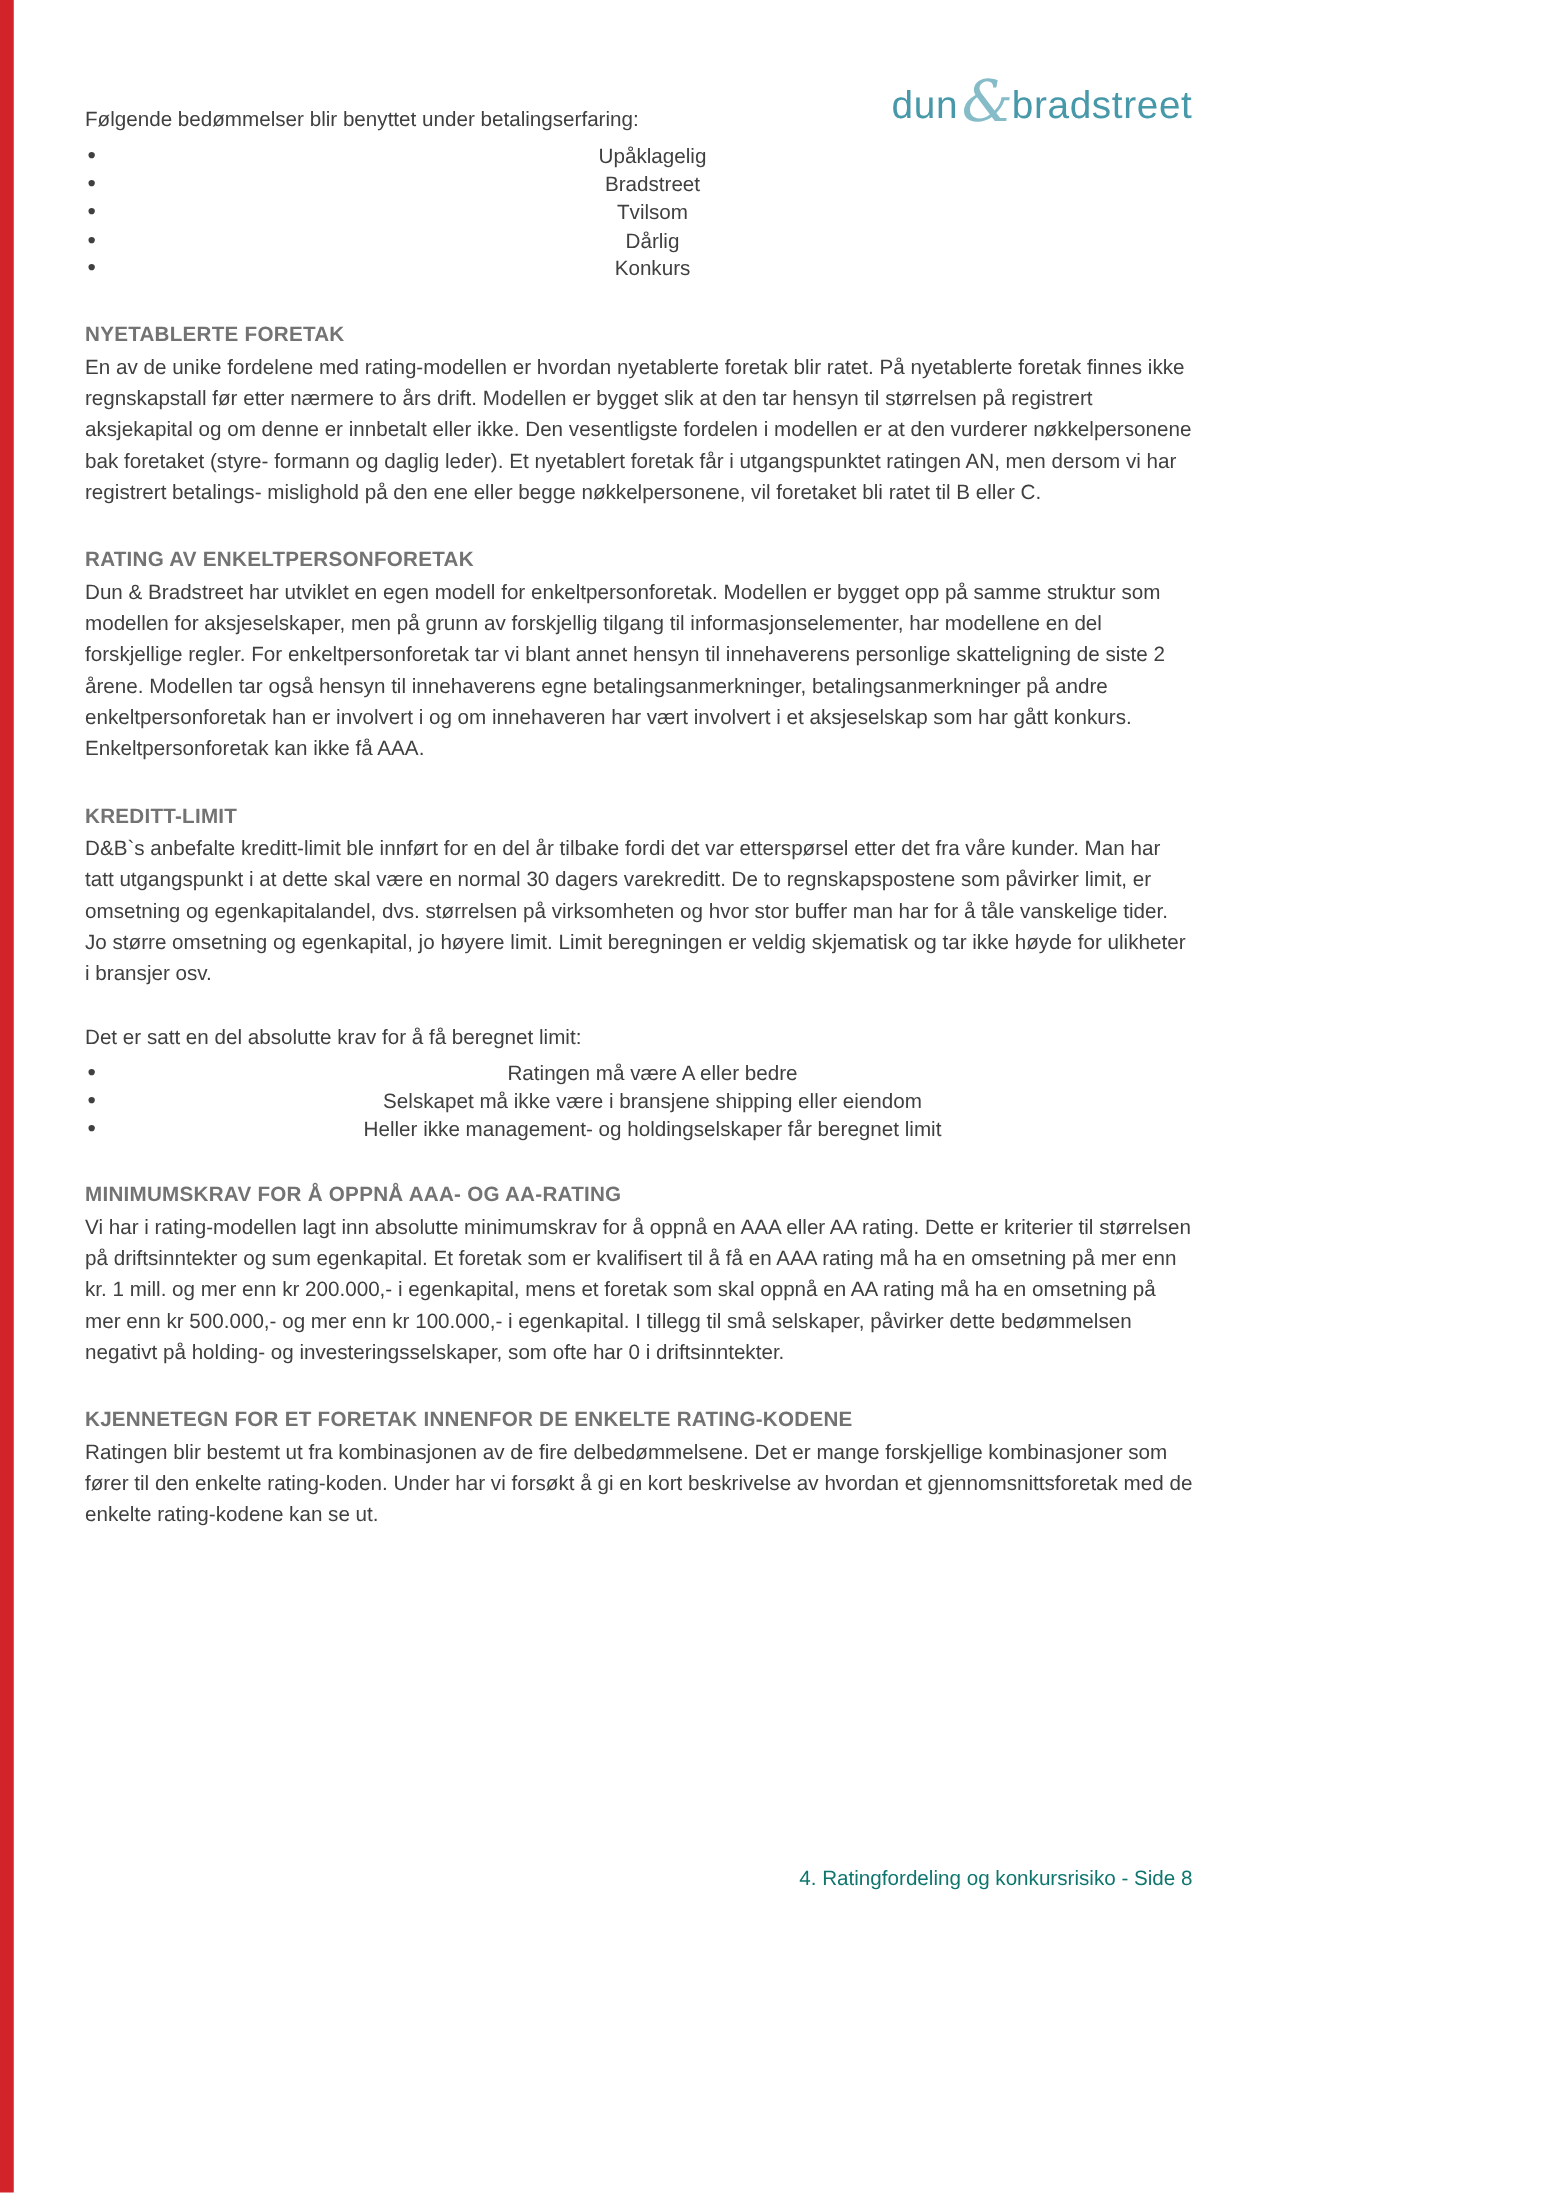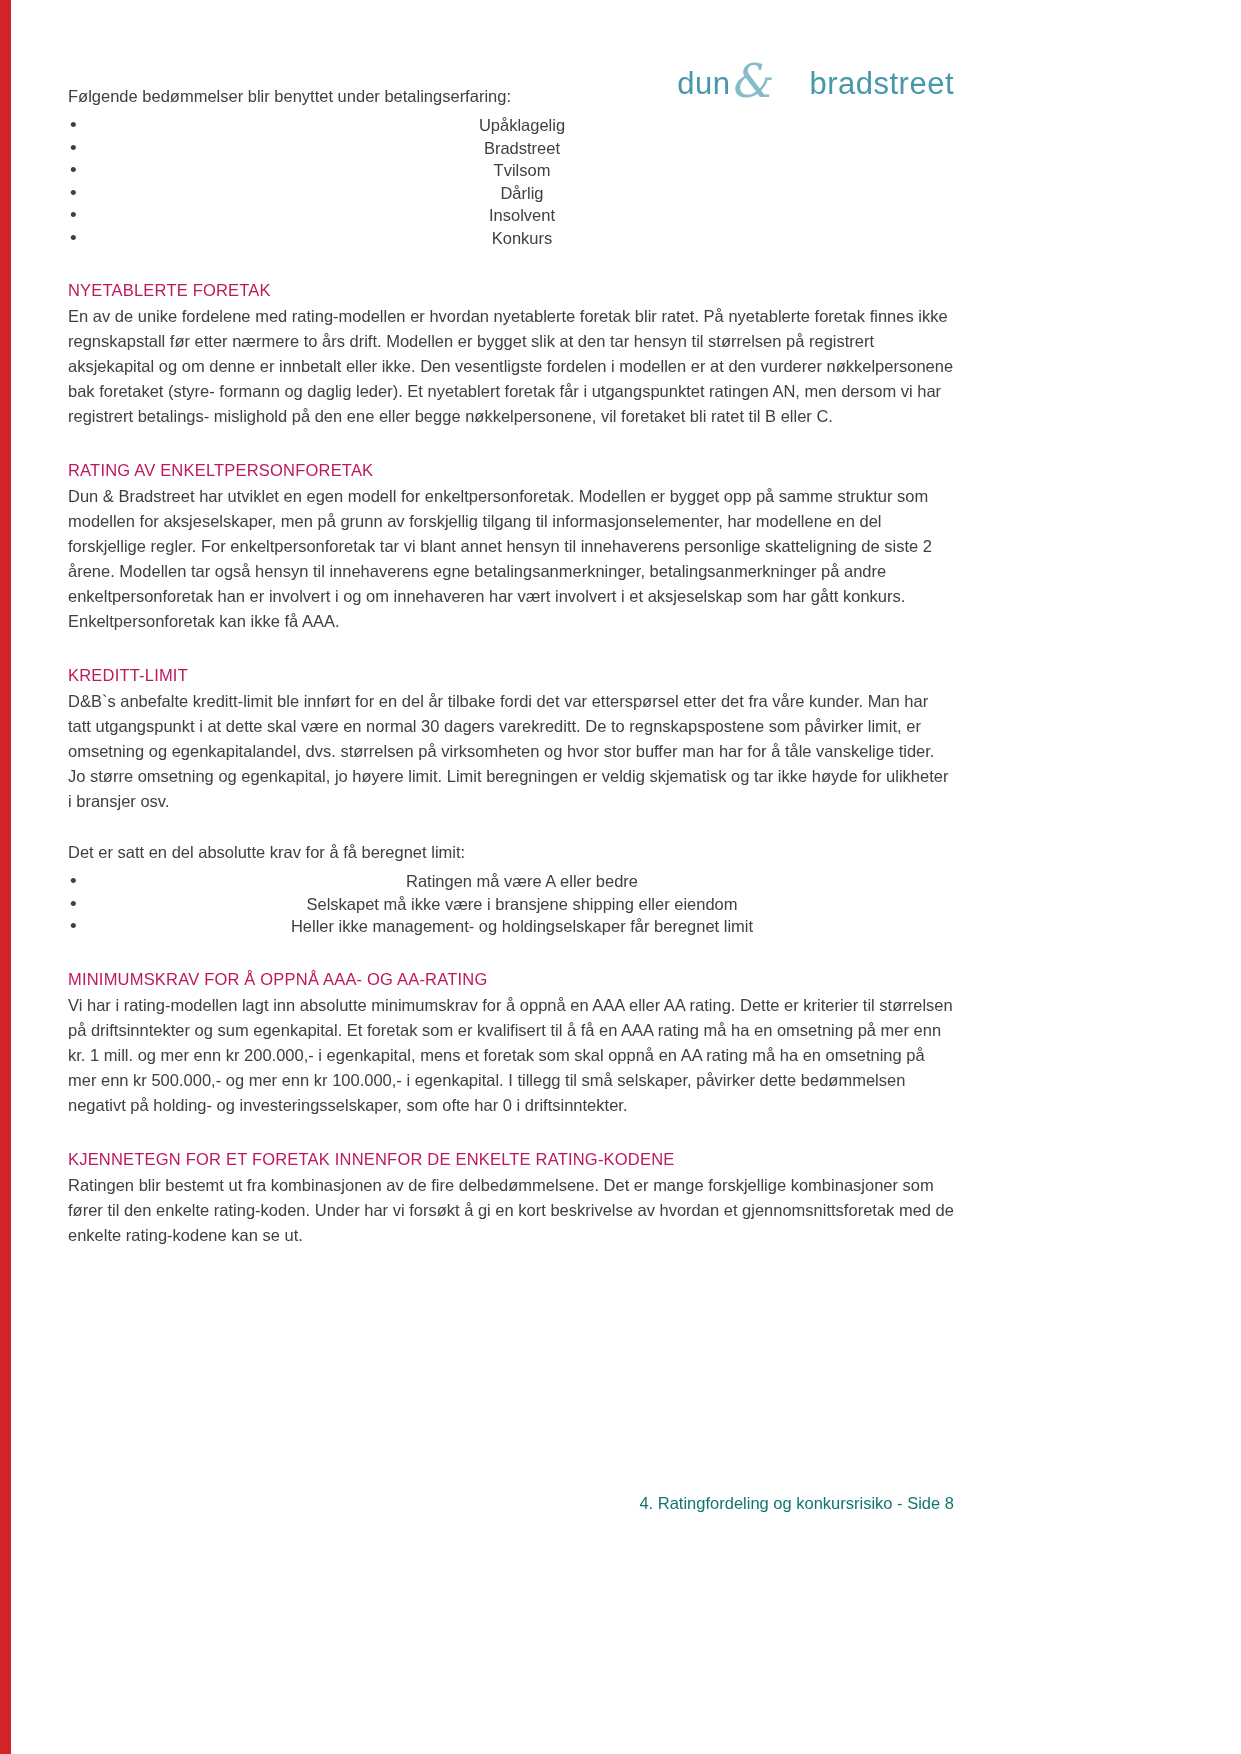--- a/index.html
+++ b/index.html
@@ -29,21 +29,20 @@
     right: 287px;
     display: flex;
     align-items: baseline;
     white-space: nowrap;
   }
   .logo-word {
     font-size: 31px;
     font-weight: 400;
     color: #4798a9;
     letter-spacing: 0.5px;
-    margin-left: 36px;
   }
   .logo-amp {
     font-family: "DejaVu Serif", serif;
     font-style: italic;
     font-size: 46px;
     line-height: 0;
     color: #85bcc8;
     margin: 0 -1px 0 3px;
     position: relative;
     top: 3px;
@@ -74,22 +73,22 @@
     content: "\2022";
     position: absolute;
     left: 2px;
     top: 0;
     font-size: 19px;
   }
   section { margin-top: 29px; }
   h2 {
     font-size: 16.5px;
     line-height: 25px;
-    font-weight: 400;
-    color: #be185d;
+    font-weight: 700;
+    color: #737373;
     margin: 0 0 1px 0;
     letter-spacing: 0.2px;
   }
   .sub-block { margin-top: 26px; }
   .after-para { margin-top: 27px; }
   .footer {
     position: absolute;
     top: 1494px;
     right: 287px;
     font-size: 16.5px;
@@ -111,21 +110,20 @@
   </header>
 
   <main class="content">
 
     <p class="lead">Følgende bedømmelser blir benyttet under betalingserfaring:</p>
     <ul class="bullets">
         <li>Upåklagelig</li>
         <li>Bradstreet</li>
         <li>Tvilsom</li>
         <li>Dårlig</li>
-        <li>Insolvent</li>
         <li>Konkurs</li>
       </ul>
 
     <section>
       <h2>NYETABLERTE FORETAK</h2>
       <p>En av de unike fordelene med rating-modellen er hvordan nyetablerte foretak blir ratet. På nyetablerte foretak finnes ikke regnskapstall før etter nærmere to års drift. Modellen er bygget slik at den tar hensyn til størrelsen på registrert aksjekapital og om denne er innbetalt eller ikke. Den vesentligste fordelen i modellen er at den vurderer nøkkelpersonene bak foretaket (styre- formann og daglig leder). Et nyetablert foretak får i utgangspunktet ratingen AN, men dersom vi har registrert betalings- mislighold på den ene eller begge nøkkelpersonene, vil foretaket bli ratet til B eller C.</p>
     </section>
 
     <section>
       <h2>RATING AV ENKELTPERSONFORETAK</h2>

